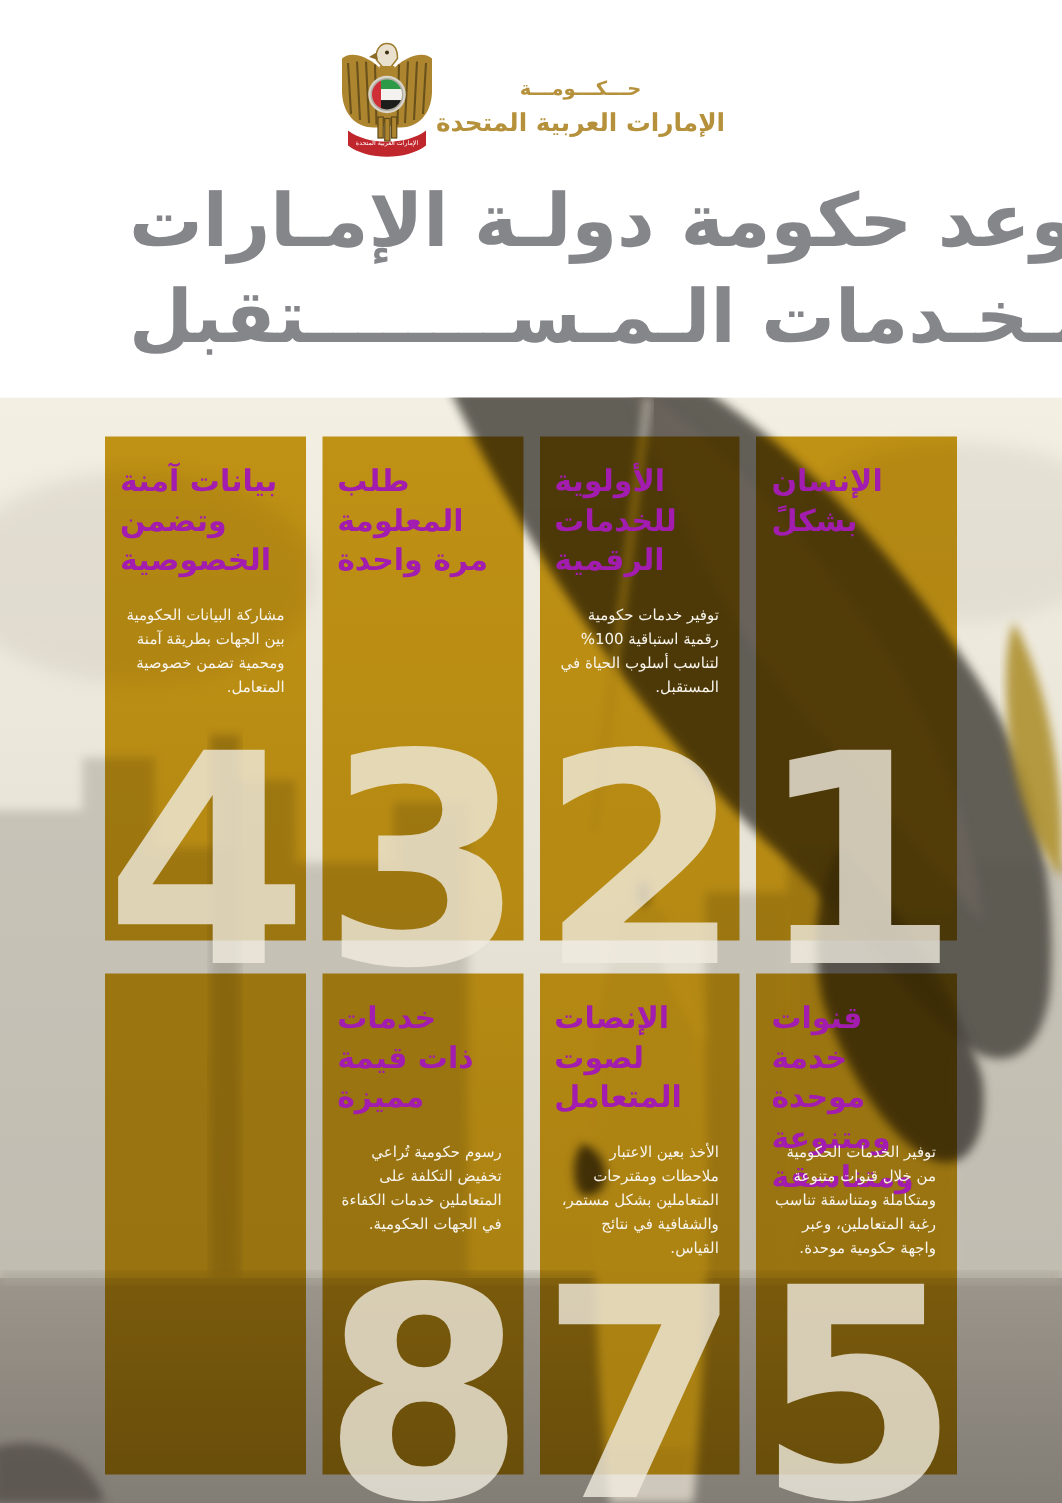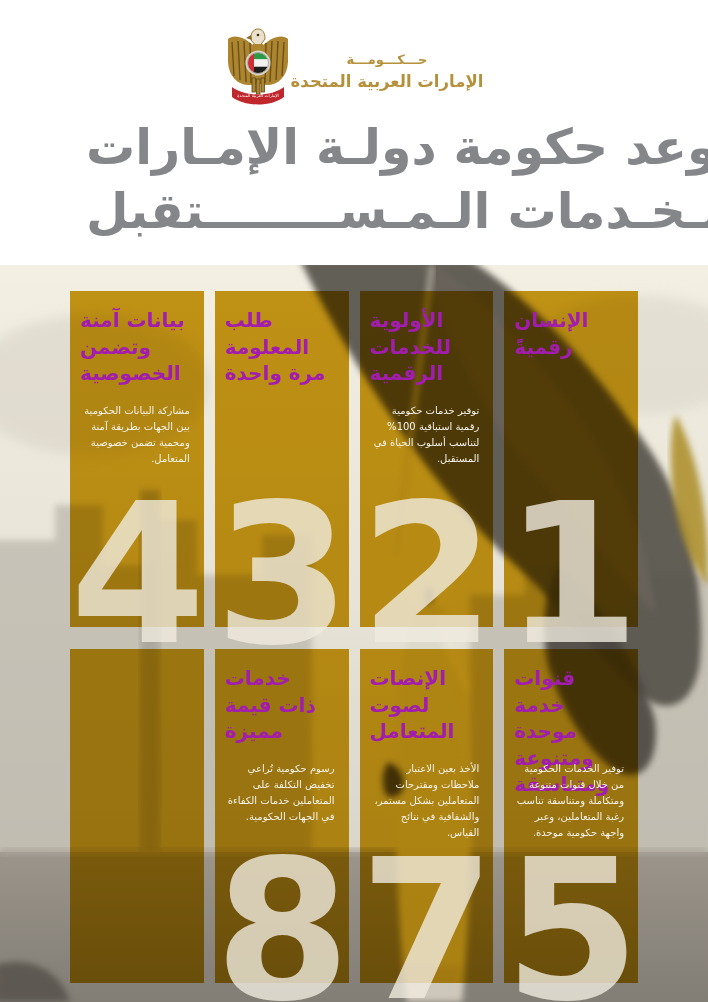--- a/index.html
+++ b/index.html
@@ -181,21 +181,21 @@
   </div>
 
   <h1 class="title" style="margin:0;">
     <span class="line">وعد حكومة دولـة الإمـارات</span>
     <span class="line">لـخـدمات الـمـســــــــتقبل</span>
   </h1>
 
   <div class="cards">
     <article class="card">
       <h3 class="card-title">الإنسان
-رقميةً</h3>
+بشكلً</h3>
       <div class="card-number">1</div>
     </article>
     <article class="card">
       <h3 class="card-title">الأولوية
 للخدمات
 الرقمية</h3>
       <p class="card-desc">توفير خدمات حكومية رقمية استباقية 100% لتناسب أسلوب الحياة في المستقبل.</p>
       <div class="card-number">2</div>
     </article>
     <article class="card">

